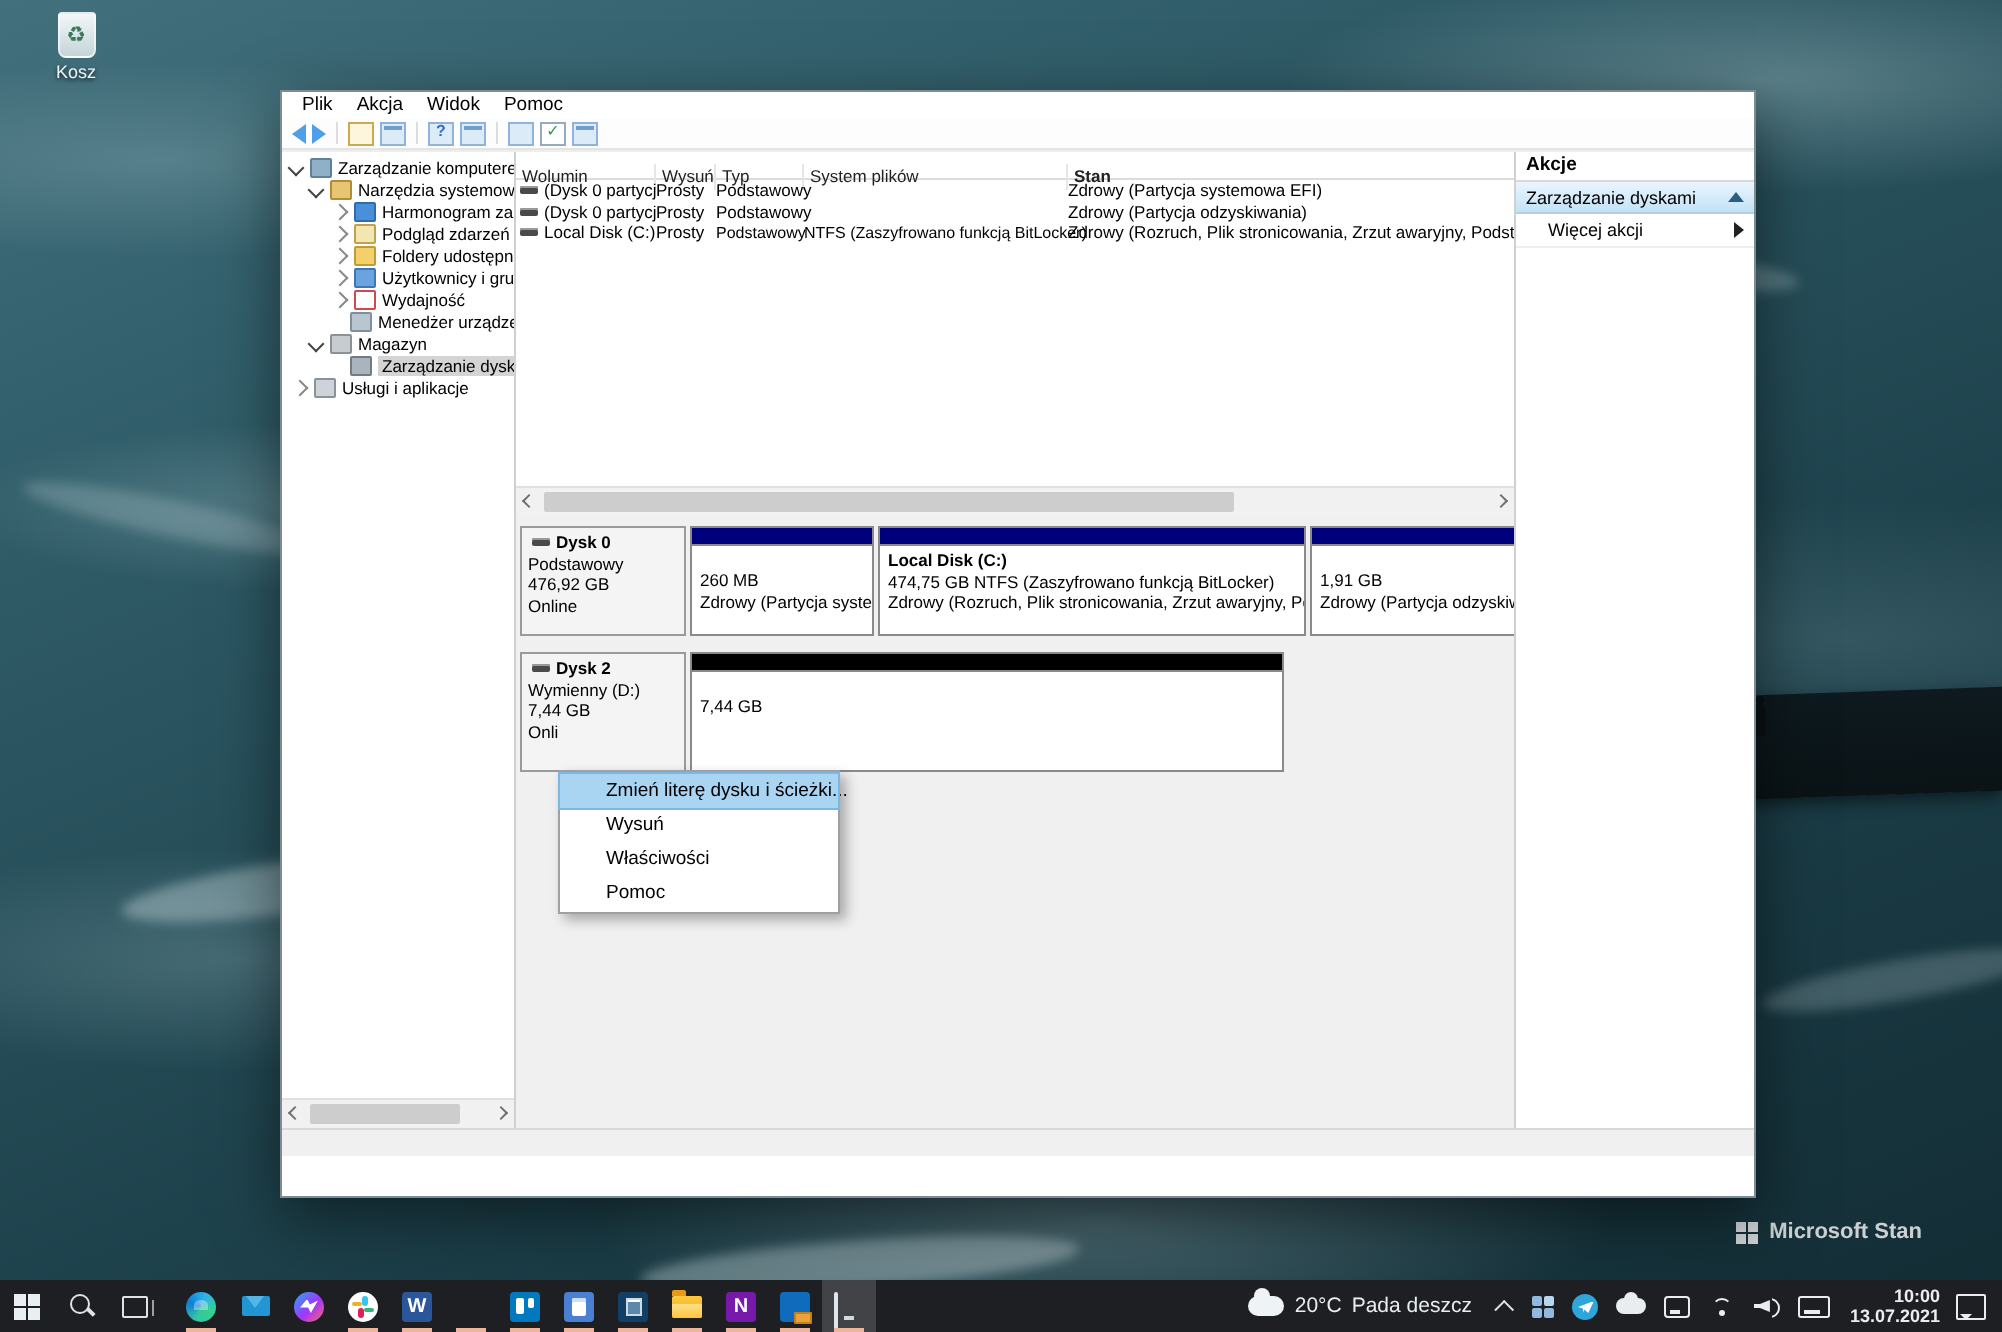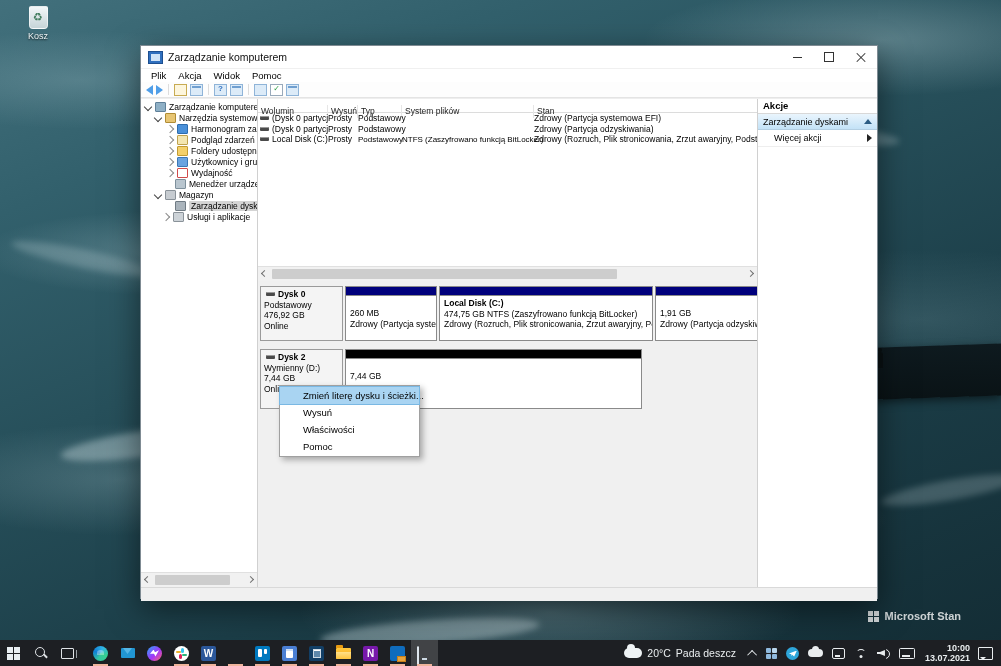--- a/index.html
+++ b/index.html
@@ -246,33 +246,20 @@
         <i></i>
         <i></i>
         <i></i>
         <i></i>
       </span>
     <span>Microsoft Stan</span>
   </div>
 
   <div class="win">
 
-    <div class="titlebar">
-      <span class="app-ic"></span>
-      <span class="title">Zarządzanie komputerem</span>
-      <span class="cap">
-          <span class="min"></span>
-        </span>
-      <span class="cap">
-          <span class="max"></span>
-        </span>
-      <span class="cap">
-          <span class="x"></span>
-        </span>
-    </div>
 
     <div class="menubar">
       <span>Plik</span>
       <span>Akcja</span>
       <span>Widok</span>
       <span>Pomoc</span>
     </div>
 
     <div class="toolbar">
       <span class="nav-arrow nav-back"></span>
@@ -333,21 +320,21 @@
         </div>
         <div class="ti lvl1">
           <span class="tw exp"></span>
           <span class="ic ic-storage"></span>
           <span class="tl">Magazyn</span>
         </div>
         <div class="ti lvl2 sel" style="padding-left:34px;">
           <span class="ic ic-disk"></span>
           <span class="tl">Zarządzanie dyskami</span>
         </div>
-        <div class="ti lvl0" style="padding-left:20px;">
+        <div class="ti lvl0" style="padding-left:4px;">
           <span class="tw"></span>
           <span class="ic ic-services"></span>
           <span class="tl">Usługi i aplikacje</span>
         </div>
         <div class="hscroll tree-hscroll">
           <span class="arr l">
               <i></i>
             </span>
           <span class="arr r">
               <i></i>
@@ -357,21 +344,21 @@
       </div>
 
       <div class="mainpane">
 
         <div class="vlist">
           <div class="vhead">
             <span class="c0" style="width:70px;">Wolumin</span>
             <span class="c1">Wysuń</span>
             <span class="c2">Typ</span>
             <span class="c3">System plików</span>
-            <span class="c4" style="border-right:none;">Stan</span>
+            <span class="c4" style="border-right:none;font-weight:bold;">Stan</span>
           </div>
           <div class="vrow">
             <span class="c0">
                 <i class="drv"></i>
                 <span>(Dysk 0 partycja 1)</span>
               </span>
             <span class="c1">Prosty</span>
             <span class="c2">Podstawowy</span>
             <span class="c3"></span>
             <span class="c4">Zdrowy (Partycja systemowa EFI)</span>

